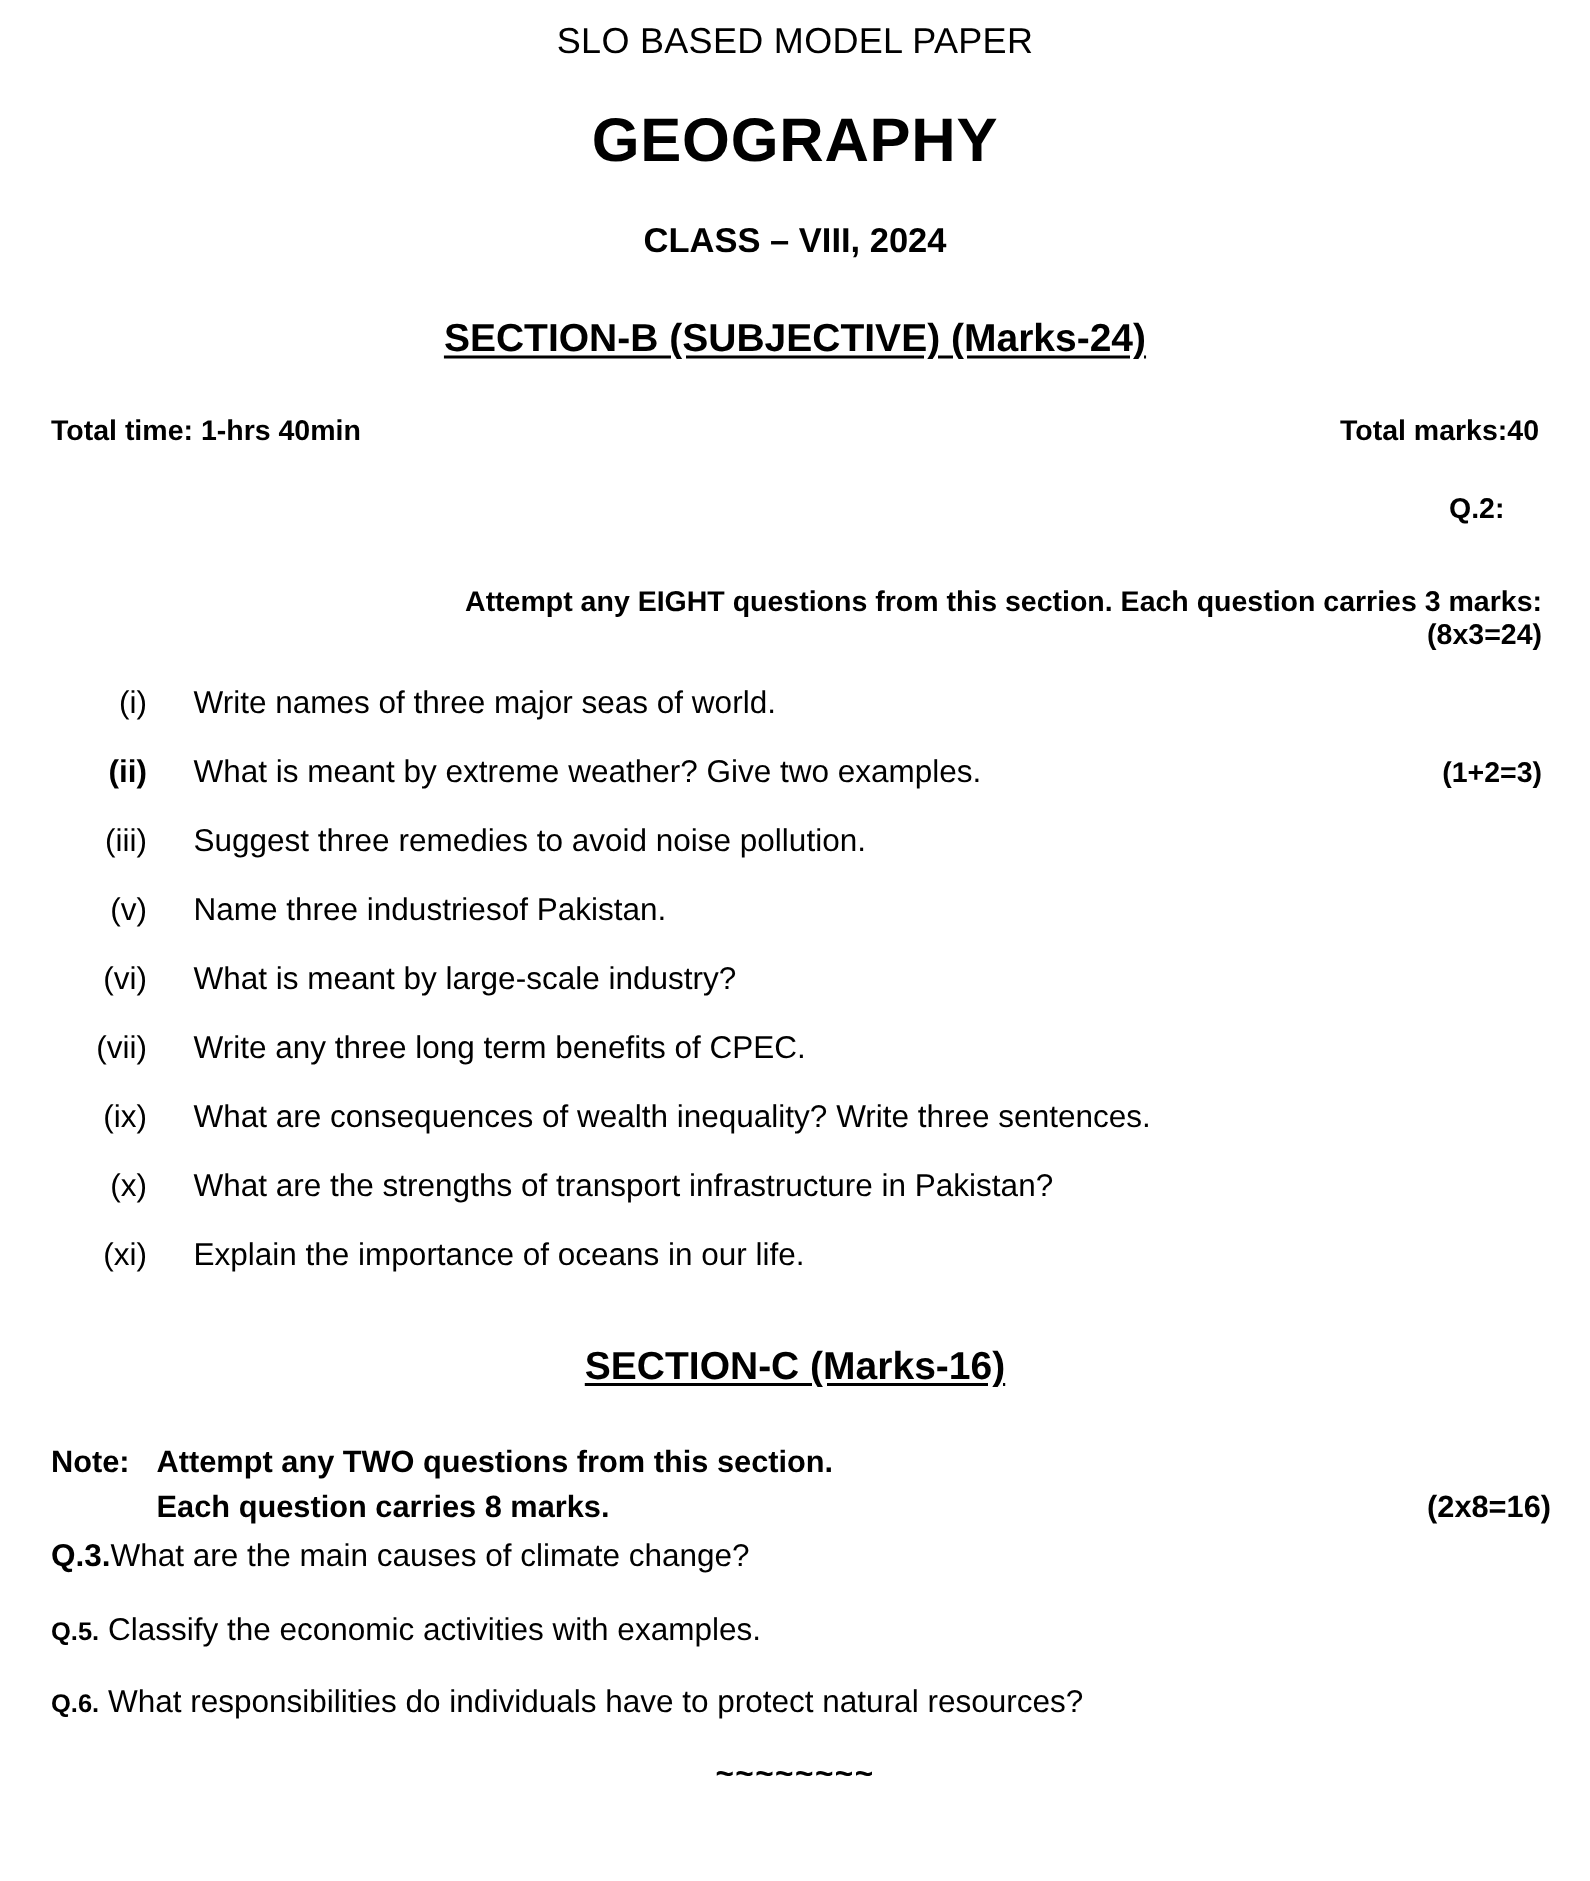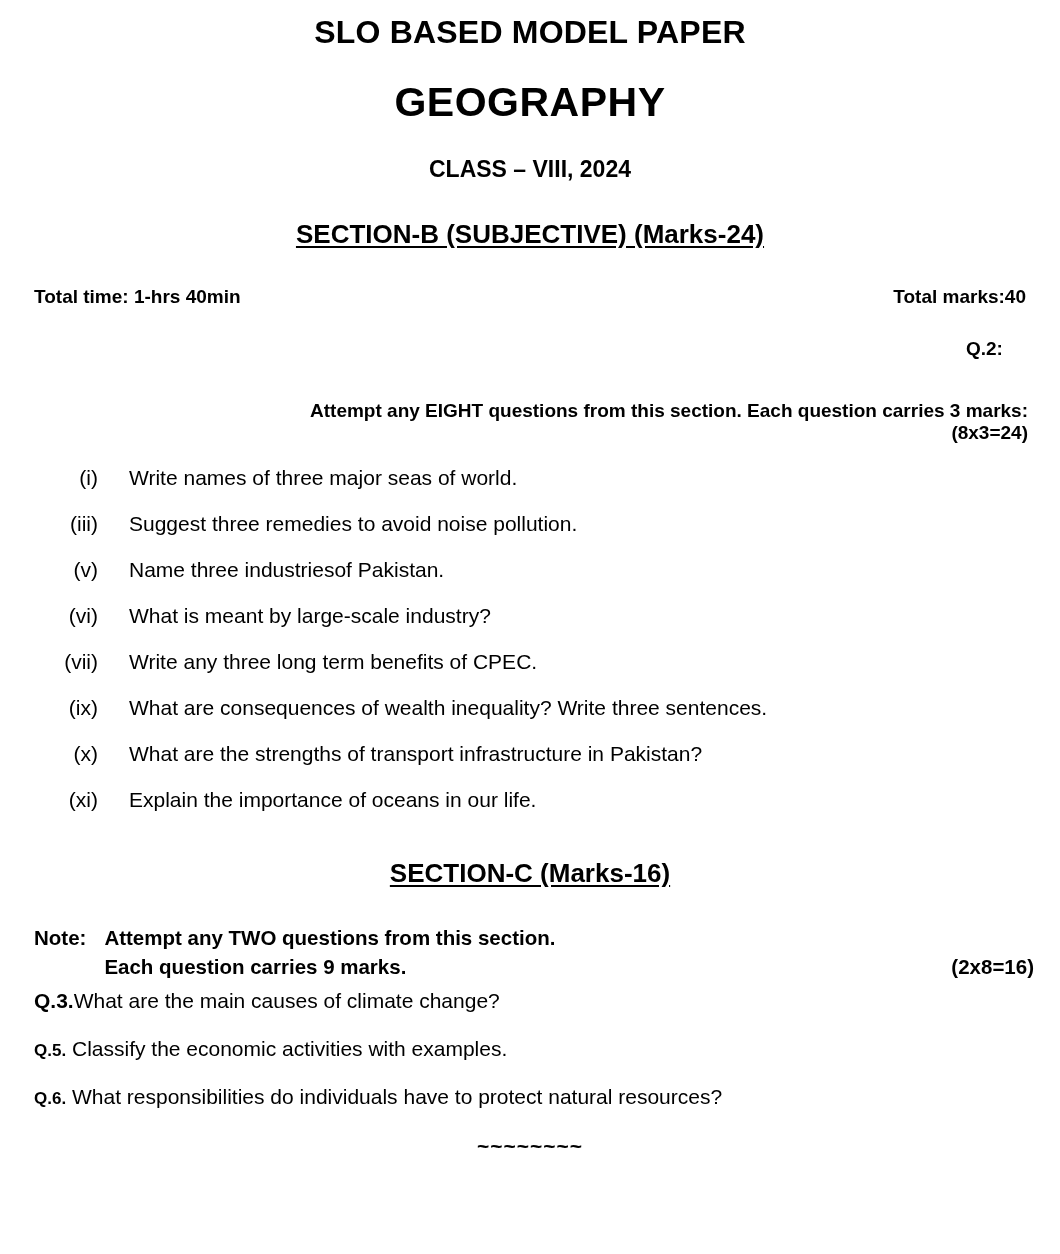--- a/index.html
+++ b/index.html
@@ -23,22 +23,22 @@
     box-sizing: border-box;
     padding: 0 26px;
     position: relative;
   }
 
   
   .doc-header {
     text-align: center;
   }
   .header-kicker {
-    font-weight: bold;
-    font-size: 32px;
+    font-weight: normal;
+    font-size: 24px;
     letter-spacing: 0.2px;
     margin-top: 15px;
     line-height: 1.1;
   }
   .header-subject {
     font-weight: bold;
     font-size: 41px;
     letter-spacing: 0.5px;
     margin-top: 30px;
     line-height: 1.1;
@@ -209,20 +209,25 @@
     <div class="q-text">Attempt any EIGHT questions from this section. Each question carries 3 marks:</div>
     <div class="q-marks">(8x3=24)</div>
   </div>
 
   <div class="question-list" id="question-list">
       <div class="q-item">
         <div class="roman">(i)</div>
         <div class="body">Write names of three major seas of world.</div>
         <div class="marks"></div>
       </div>
+      <div class="q-item bold">
+        <div class="roman">(ii)</div>
+        <div class="body">What is meant by extreme weather? Give two examples.</div>
+        <div class="marks">(1+2=3)</div>
+      </div>
       <div class="q-item">
         <div class="roman">(iii)</div>
         <div class="body">Suggest three remedies to avoid noise pollution.</div>
         <div class="marks"></div>
       </div>
       <div class="q-item">
         <div class="roman">(v)</div>
         <div class="body">Name three industriesof Pakistan.</div>
         <div class="marks"></div>
       </div>
@@ -257,21 +262,21 @@
     <span class="u">SECTION-C (Marks-16)</span>
   </div>
 
   <div class="note-block">
     <div class="note-label">Note:</div>
     <div class="note-lines">
       <div class="note-line">
         <span>Attempt any TWO questions from this section.</span>
       </div>
       <div class="note-line">
-        <span>Each question carries 9 marks.</span>
+        <span>Each question carries 8 marks.</span>
         <span class="note-marks">(2x8=16)</span>
       </div>
     </div>
   </div>
 
   <div class="long-list" id="long-list">
       <div class="long-item"><span class="lq-label">Q.3.</span><span class="lq-text">What are the main causes of climate change?</span></div>
       <div class="long-item small-label"><span class="lq-label">Q.5.</span><span class="lq-text"> Classify the economic activities with examples.</span></div>
       <div class="long-item small-label"><span class="lq-label">Q.6.</span><span class="lq-text"> What responsibilities do individuals have to protect natural resources?</span></div>
     </div>

